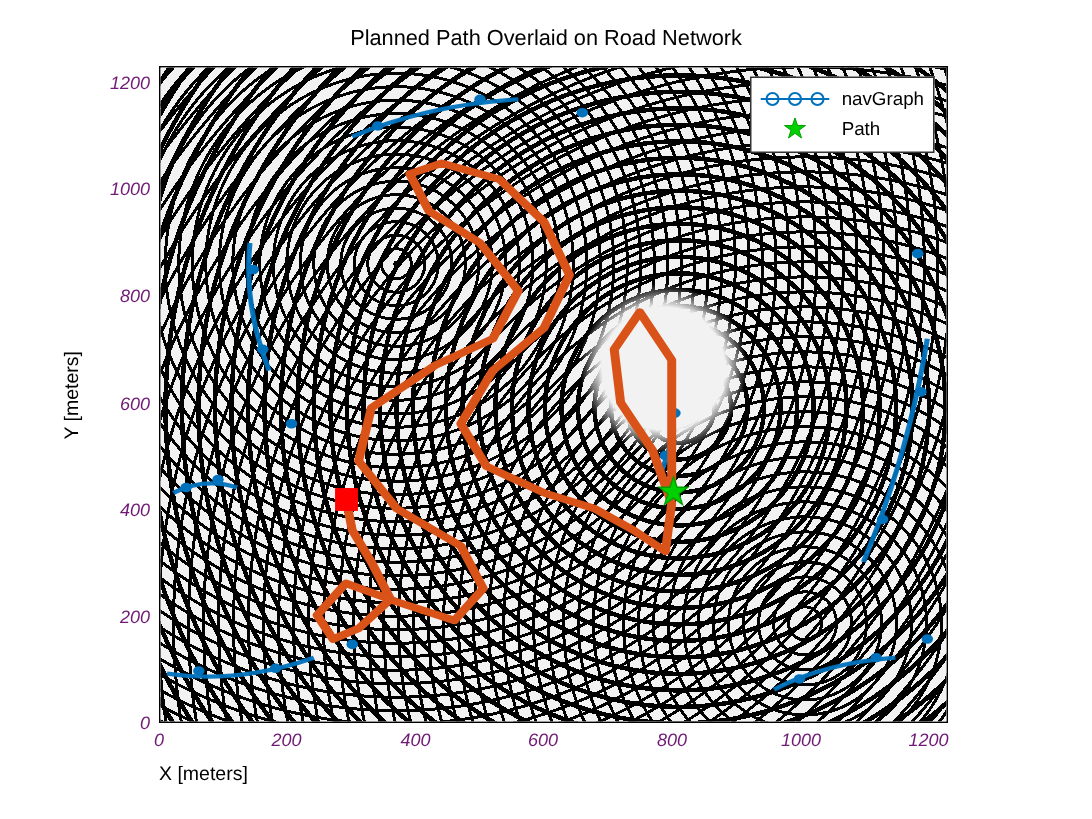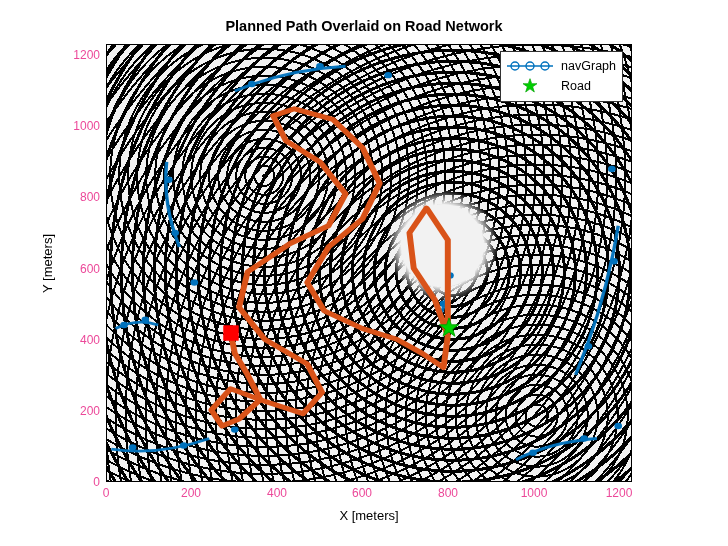--- a/index.html
+++ b/index.html
@@ -15,21 +15,21 @@
     position: absolute;
     inset: 0;
     background: #fff;
   }
   .title {
     position: absolute;
     top: 18px;
     left: 0;
     right: 12px;
     text-align: center;
-    font-weight: bold;
+    font-weight: normal;
     font-size: 14.5px;
     color: #000;
     padding-left: 12px;
   }
   .axes {
     position: absolute;
     left: 106px;
     top: 44px;
     width: 526px;
     height: 438px;
@@ -49,36 +49,36 @@
   }
   .terrain::after{
     content:"";position:absolute;inset:0;
     background: radial-gradient(circle at 64% 46%, rgba(255,255,255,.85) 0 40px, transparent 60px);
   }
   .xlabel {
     position: absolute;
     left: 106px;
     width: 526px;
     top: 508px;
-    text-align: center;
+    text-align: left;
     font-size: 13px;
     color: #000;
   }
   .ylabel {
     position: absolute;
     left: 38px;
     top: 44px;
     height: 438px;
     width: 18px;
     font-size: 13px;
     color: #000;
     display:flex;align-items:center;justify-content:center;
   }
   .ylabel > span{transform: rotate(-90deg); white-space: nowrap;}
-  .ticklabel { position: absolute; font-size: 12px; color: #ec4899; }
+  .ticklabel { position: absolute; font-size: 12px; color: #701a75; font-style: italic; }
   .xt { top: 486px; transform: translateX(-50%); }
   .yt { text-align: right; width: 40px; left: 60px; transform: translateY(-50%); }
   
   .legend {
     position: absolute;
     right: 8px;
     top: 6px;
     background: #fff;
     border: 1px solid #333;
     padding: 4px 6px 5px 6px;
@@ -169,21 +169,21 @@
             </svg>
         </div>
         <span>navGraph</span>
       </div>
       <div class="legend-row">
         <div class="legend-swatch goal-marker">
           <svg width="16" height="16" viewBox="0 0 24 24">
               <polygon points="12,1 14.6,8.5 22.5,8.5 16,13.2 18.5,21 12,16.3 5.5,21 8,13.2 1.5,8.5 9.4,8.5" fill="#00d000" stroke="#00a000" stroke-width="1"></polygon>
             </svg>
         </div>
-        <span>Road</span>
+        <span>Path</span>
       </div>
     </div>
   </div>
 
   <div class="ticklabel xt" style="left:106px">0</div>
   <div class="ticklabel xt" style="left:191px">200</div>
   <div class="ticklabel xt" style="left:277px">400</div>
   <div class="ticklabel xt" style="left:362px">600</div>
   <div class="ticklabel xt" style="left:448px">800</div>
   <div class="ticklabel xt" style="left:534px">1000</div>

